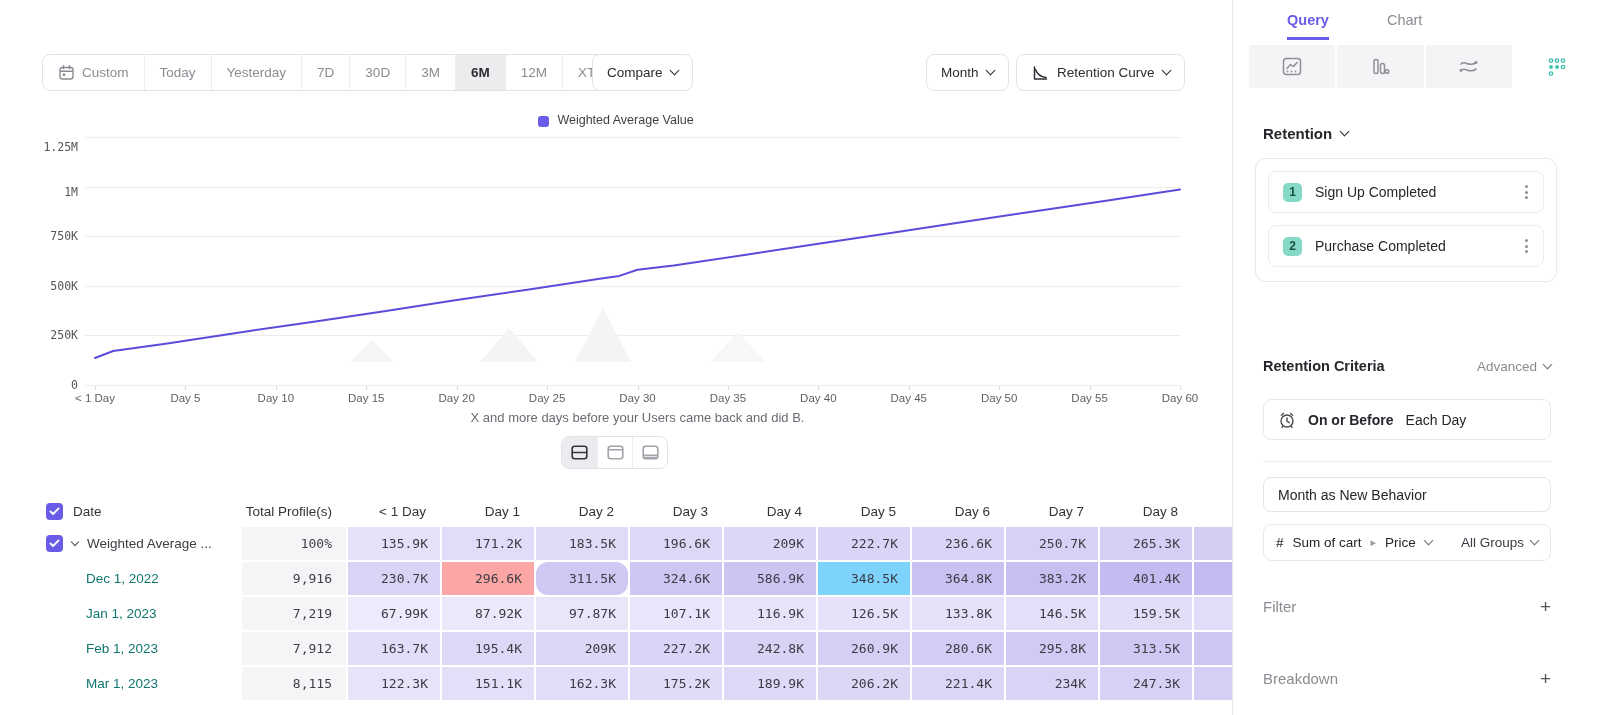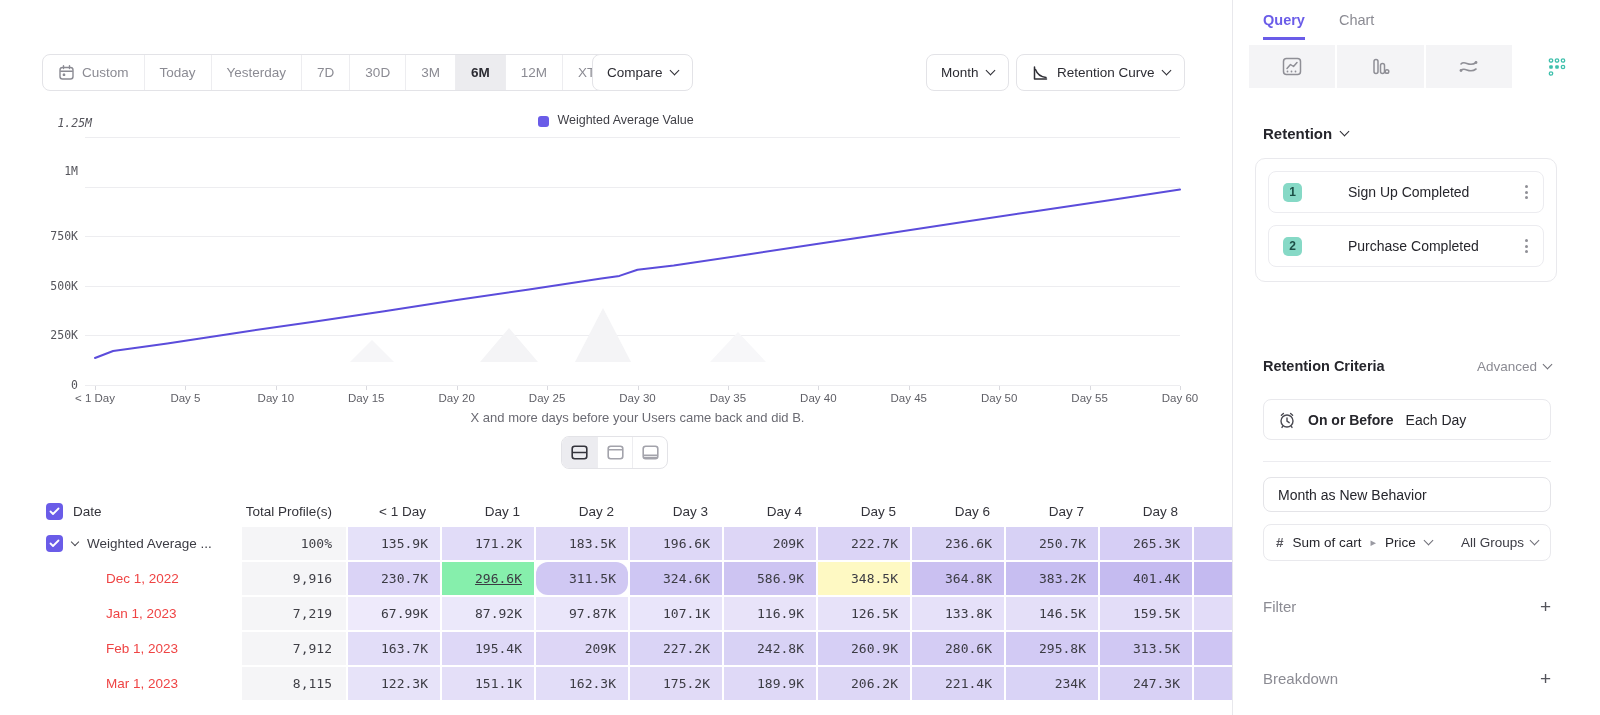--- a/index.html
+++ b/index.html
@@ -32,42 +32,42 @@
   .toggle-group { position:absolute; left:561px; top:436px; display:flex; height:33px; border:1px solid #e3e3e7; border-radius:8px; overflow:hidden; background:#fff; }
   .toggle-btn { width:35px; display:flex; align-items:center; justify-content:center; border-left:1px solid #ededf0; cursor:pointer; color:#a3a3ab; }
   .toggle-btn:first-child { border-left:none; }
   .toggle-btn.selected { background:#ececf0; color:#34343c; }
 
   
   .table { position:absolute; left:0; top:492px; width:1232px; height:223px; display:grid; grid-template-columns:240px 104px repeat(9, 92px) 1fr; grid-auto-rows:33px; gap:2px; background:#fff; overflow:hidden; }
   .th { display:flex; align-items:center; justify-content:flex-end; padding-right:14px; font-size:13.5px; color:#33333a; height:38px; }
   .th-date { justify-content:flex-start; padding-left:46px; gap:10px; }
   .td-label { display:flex; align-items:center; gap:9px; padding-left:46px; font-size:13.5px; color:#3c3c44; background:#fff; }
-  .td-label.date-row { padding-left:86px; color:#ef4444;margin-left:20px; }
+  .td-label.date-row { padding-left:86px; color:#0f766e; }
   .td-total { display:flex; align-items:center; justify-content:flex-end; padding-right:14px; background:#f5f5f7; font-size:13px; color:#3f3f46; }
   .td-val { display:flex; align-items:center; justify-content:flex-end; padding-right:12px; font-size:13px; color:#3b3b43; }
   .cbx { width:17px; height:17px; border-radius:4px; background:#6a5ce8; display:flex; align-items:center; justify-content:center; flex:0 0 auto; }
   .row-chev { width:6px; height:6px; border-right:1.5px solid #4a4a52; border-bottom:1.5px solid #4a4a52; transform:rotate(45deg); margin-top:-3px; flex:0 0 auto; }
 
   
   .sidebar { position:absolute; left:1232px; top:0; width:368px; height:715px; background:#fff; border-left:1px solid #e8e8ec; }
   .tabs { position:absolute; left:30px; top:12px; display:flex; gap:34px; font-size:14.5px; }
-  .tab { color:#8b8b93; cursor:pointer; padding-bottom:9px; }
+  .tab { color:#8b8b93; cursor:pointer; padding-bottom:9px;margin-left:24px; }
   .tab.active { color:#6a5ce8; font-weight:bold; border-bottom:3px solid #6a5ce8; }
   .chart-icons { position:absolute; left:16px; top:45px; right:0; height:43px; display:flex; gap:2px; }
   .chart-icon-btn { flex:1; display:flex; align-items:center; justify-content:center; background:#f4f4f6; cursor:pointer; color:#8f8f96; }
   .chart-icon-btn.active { background:#fff; color:#3fc0ac; }
   .ret-heading { position:absolute; left:30px; top:125px; display:flex; align-items:center; gap:9px; font-size:15px; font-weight:bold; color:#26262c; }
   .behavior-card { position:absolute; left:22px; top:158px; width:302px; border:1px solid #e9e9ed; border-radius:10px; padding:12px; }
   .behavior-head { display:flex; align-items:center; gap:10px; padding:2px 2px 12px 4px; }
   .behavior-title { flex:1; font-size:14px; color:#8a8a92; }
   .step-row { display:flex; align-items:center; gap:13px; border:1px solid #ececf0; border-radius:8px; height:42px; padding:0 12px 0 14px; margin-bottom:12px; }
   .step-row:last-child { margin-bottom:2px; }
   .step-badge { width:19px; height:19px; border-radius:5px; background:#86d9c6; color:#1c4f46; font-size:12px; font-weight:bold; display:flex; align-items:center; justify-content:center; }
-  .step-label { flex:1; font-size:14px; color:#26262c;margin-left:33px; }
+  .step-label { flex:1; font-size:14px; color:#26262c; }
   .kebab { display:flex; flex-direction:column; gap:2.5px; padding:3px; cursor:pointer; }
   .kebab i { width:3px; height:3px; border-radius:50%; background:#8f8f96; }
   .criteria-row { position:absolute; left:30px; top:358px; width:288px; display:flex; align-items:center; justify-content:space-between; }
   .criteria-label { font-size:14.5px; font-weight:bold; color:#26262c; }
   .advanced { display:flex; align-items:center; gap:7px; font-size:13.5px; color:#8b8b93; cursor:pointer; }
   .clock-card { position:absolute; left:30px; top:399px; width:288px; height:41px; border:1px solid #e9e9ed; border-radius:8px; display:flex; align-items:center; gap:12px; padding:0 14px; }
   .clock-card b { font-size:14px; color:#26262c; }
   .clock-card span { font-size:14px; color:#26262c; }
   .side-divider { position:absolute; left:30px; top:461px; width:288px; height:1px; background:#ececf0; }
   .save-btn { position:absolute; left:30px; top:477px; width:288px; height:35px; border:1px solid #e4e4e8; border-radius:8px; background:#fff; display:flex; align-items:center; padding:0 14px; font-size:14px; color:#26262c; cursor:pointer; }
@@ -154,22 +154,22 @@
 
     <div id="gridlines">
         <div class="gridline" style="top: 137px;"></div>
         <div class="gridline" style="top: 186.6px;"></div>
         <div class="gridline" style="top: 236.2px;"></div>
         <div class="gridline" style="top: 285.8px;"></div>
         <div class="gridline" style="top: 335.4px;"></div>
         <div class="gridline" style="top: 385px;"></div>
       </div>
     <div id="y-labels">
-        <div class="y-tick mono" style="top: 116px; position: absolute; left: 0px; width: 92px; right: auto; font-style: italic;">1.25M</div>
-        <div class="y-tick mono" style="top: 164px; position: absolute; left: 0px; width: 78px; right: auto;">1M</div>
+        <div class="y-tick mono" style="top: 140px; position: absolute; left: 0px; width: 78px; right: auto;">1.25M</div>
+        <div class="y-tick mono" style="top: 185px; position: absolute; left: 0px; width: 78px; right: auto;">1M</div>
         <div class="y-tick mono" style="top: 229.2px; position: absolute; left: 0px; width: 78px; right: auto;">750K</div>
         <div class="y-tick mono" style="top: 278.8px; position: absolute; left: 0px; width: 78px; right: auto;">500K</div>
         <div class="y-tick mono" style="top: 328.4px; position: absolute; left: 0px; width: 78px; right: auto;">250K</div>
         <div class="y-tick mono" style="top: 378px; position: absolute; left: 0px; width: 78px; right: auto;">0</div>
       </div>
     <svg class="chart-svg" id="chart-svg">
       <g id="watermarks">
           <polygon points="350,362 372,340 394,362" fill="#f6f6f8"></polygon>
           <polygon points="480,362 509,328 538,362" fill="#f4f4f6"></polygon>
           <polygon points="575,362 603,308 631,362" fill="#f4f4f6"></polygon>
@@ -273,25 +273,25 @@
         <div class="td-val mono" style="background: rgb(219, 212, 246);">222.7K</div>
         <div class="td-val mono" style="background: rgb(217, 211, 245);">236.6K</div>
         <div class="td-val mono" style="background: rgb(215, 209, 245);">250.7K</div>
         <div class="td-val mono" style="background: rgb(214, 206, 245);">265.3K</div>
         <div class="td-val" style="background: rgb(212, 205, 244);"></div>
         <div class="td-label date-row">
           <span>Dec 1, 2022</span>
         </div>
         <div class="td-total mono">9,916</div>
         <div class="td-val mono" style="background: rgb(218, 211, 246);">230.7K</div>
-        <div class="td-val mono" style="background: #86efac; text-decoration: underline;">296.6K</div>
+        <div class="td-val mono" style="background: #fca5a5;">296.6K</div>
         <div class="td-val mono" style="background: rgb(208, 200, 243); border-radius: 12px;">311.5K</div>
         <div class="td-val mono" style="background: rgb(206, 198, 243);">324.6K</div>
         <div class="td-val mono" style="background: rgb(205, 196, 242);">586.9K</div>
-        <div class="td-val mono" style="background: #fef9c3;">348.5K</div>
+        <div class="td-val mono" style="background: #7dd3fc;">348.5K</div>
         <div class="td-val mono" style="background: rgb(202, 192, 241);">364.8K</div>
         <div class="td-val mono" style="background: rgb(199, 190, 241);">383.2K</div>
         <div class="td-val mono" style="background: rgb(197, 187, 240);">401.4K</div>
         <div class="td-val" style="background: rgb(196, 186, 240);"></div>
         <div class="td-label date-row">
           <span>Jan 1, 2023</span>
         </div>
         <div class="td-total mono">7,219</div>
         <div class="td-val mono" style="background: rgb(238, 234, 251);">67.99K</div>
         <div class="td-val mono" style="background: rgb(235, 232, 250);">87.92K</div>

